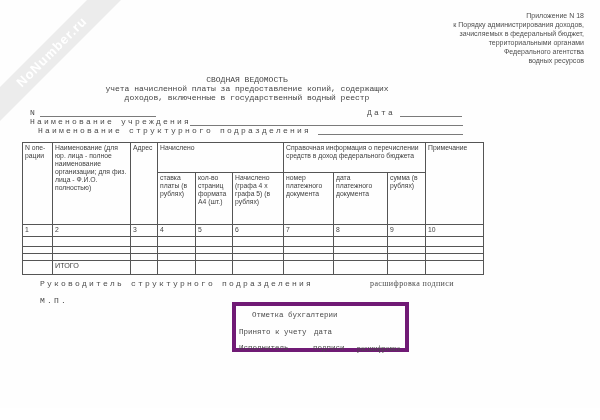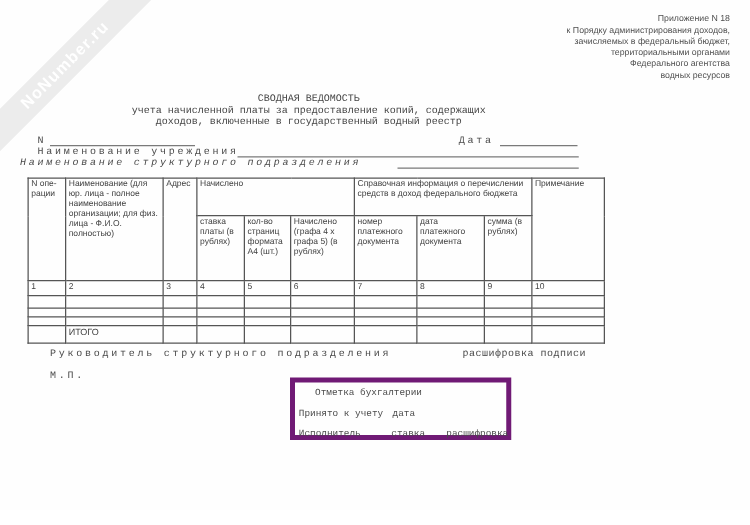--- a/index.html
+++ b/index.html
@@ -15,21 +15,21 @@
   }
 
   .hdr-note { position:absolute; top:11px; right:16px; text-align:right;
     font-size:7px; line-height:9px; color:#4f4f4f; }
 
   .title-block { position:absolute; top:75px; left:22px; width:450px; text-align:center;
     font-family:"Liberation Mono",monospace; font-size:8px; line-height:9px; color:#454545; }
 
   .mono-lbl { position:absolute; font-family:"Liberation Mono",monospace;
     font-size:8px; letter-spacing:2.2px; color:#4a4a4a; white-space:nowrap; }
-  .mono-plain { position:absolute; font-family:Liberation Mono, monospace;
+  .mono-plain { position:absolute; font-family:Liberation Serif, serif;
     font-size:8px; letter-spacing:0.4px; color:#4a4a4a; white-space:nowrap; }
 
   .uline { position:absolute; border-bottom:1px solid #7a7a7a; height:9px; }
 
   .doc-table { position:absolute; left:22px; top:142px; width:461px;
     border-collapse:collapse; table-layout:fixed;
     font-size:6.8px; line-height:8px; color:#3f3f3f; }
   .doc-table th, .doc-table td { border:1px solid #555; vertical-align:top;
     text-align:left; font-weight:normal; padding:1px 2px; overflow:hidden; }
   tr.r-grp  { height:30px; }
@@ -67,21 +67,21 @@
   </div>
 
   <span class="mono-lbl" style="left:30px; top:108px;">N</span>
   <span class="uline" style="left:40px; top:108px; width:116px;"></span>
   <span class="mono-lbl" style="left:367px; top:108px;">Дата</span>
   <span class="uline" style="left:400px; top:108px; width:62px;"></span>
 
   <span class="mono-lbl" style="left:30px; top:117px;">Наименование учреждения</span>
   <span class="uline" style="left:190px; top:117px; width:273px;"></span>
 
-  <span class="mono-lbl" style="left:16px; top:126px;font-style:italic;">Наименование структурного подразделения</span>
+  <span class="mono-lbl" style="left:38px; top:126px;">Наименование структурного подразделения</span>
   <span class="uline" style="left:318px; top:126px; width:145px;"></span>
 
   <table class="doc-table">
     <colgroup>
       <col style="width:30px">
         <col style="width:78px">
         <col style="width:27px">
       <col style="width:38px">
         <col style="width:37px">
         <col style="width:51px">
@@ -172,17 +172,17 @@
 
   <span class="mono-lbl" style="left:40px; top:279px;">Руководитель структурного подразделения</span>
   <span class="mono-plain" style="left:370px; top:279px;">расшифровка подписи</span>
   <span class="mono-lbl" style="left:40px; top:296px;">М.П.</span>
 
   <div class="acc-box">
     <span style="left:16px; top:5px;">Отметка бухгалтерии</span>
     <span style="left:3px;  top:22px;text-align:right;">Принято к учету</span>
     <span style="left:78px; top:22px;">дата</span>
     <span style="left:3px;  top:38px;">Исполнитель</span>
-    <span style="left:77px; top:38px;">ставка</span>
-    <span style="left:121px;top:38px;">расшифровка</span>
+    <span style="left:77px; top:38px;">подписи</span>
+    <span style="left:121px;top:38px;font-family:Liberation Serif, serif;">расшифровка</span>
   </div>
 
 </div>
 
 </body></html>

